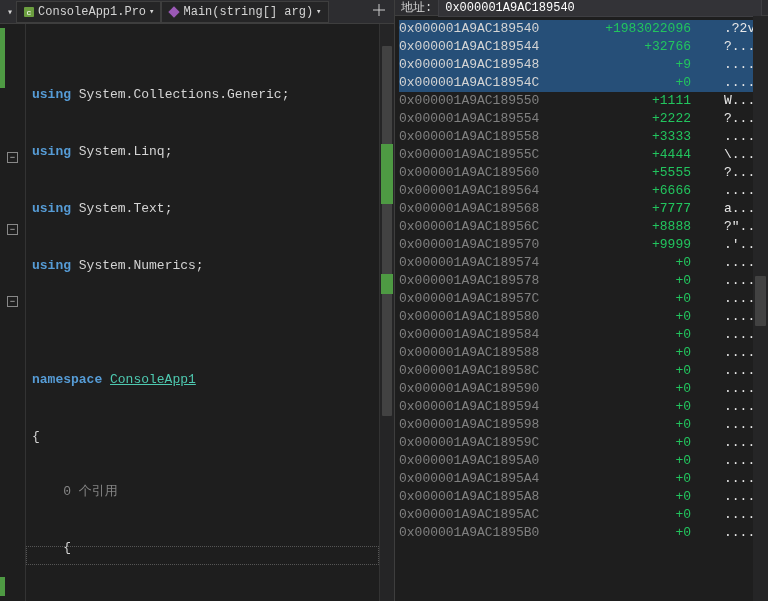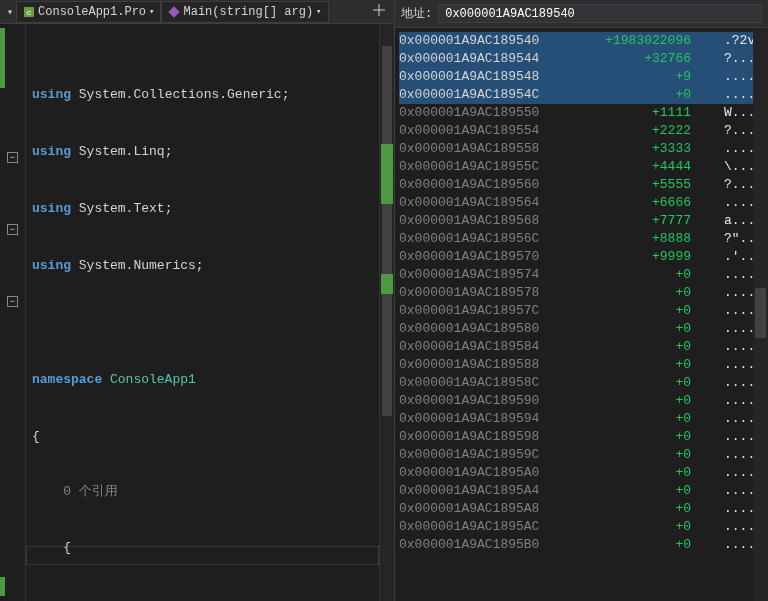--- a/index.html
+++ b/index.html
@@ -87,21 +87,21 @@
   .code-content {
     flex: 1;
     padding: 4px 0 0 6px;
     line-height: 19px;
     white-space: pre;
     overflow: hidden;
     position: relative;
   }
   .code-line { height: 19px; position: relative; }
   .kw { color: #569cd6; font-weight: bold; }
-  .type { color: #4ec9b0; }
+  .type { color: #4ec9b0; text-decoration: underline; }
   .ident { color: #d4d4d4; }
   .punct { color: #d4d4d4; }
   .codelens {
     color: #858585;
     font-size: 13px;
     height: 16px;
     line-height: 16px;
   }
   .scrollbar-v {
     position: absolute;
@@ -146,21 +146,21 @@
   .memory-pane {
     flex: 1;
     display: flex;
     flex-direction: column;
     background: #1e1e1e;
   }
   .mem-header {
     display: flex;
     align-items: center;
     background: #2d2d30;
-    height: 28px;
+    height: 16px;
     border-bottom: 1px solid #3e3e3e;
     padding: 0 6px;
     gap: 6px;
     font-size: 12px;
   }
   .mem-addr-label {
     color: #d4d4d4;
   }
   .mem-addr-input {
     background: #333337;

